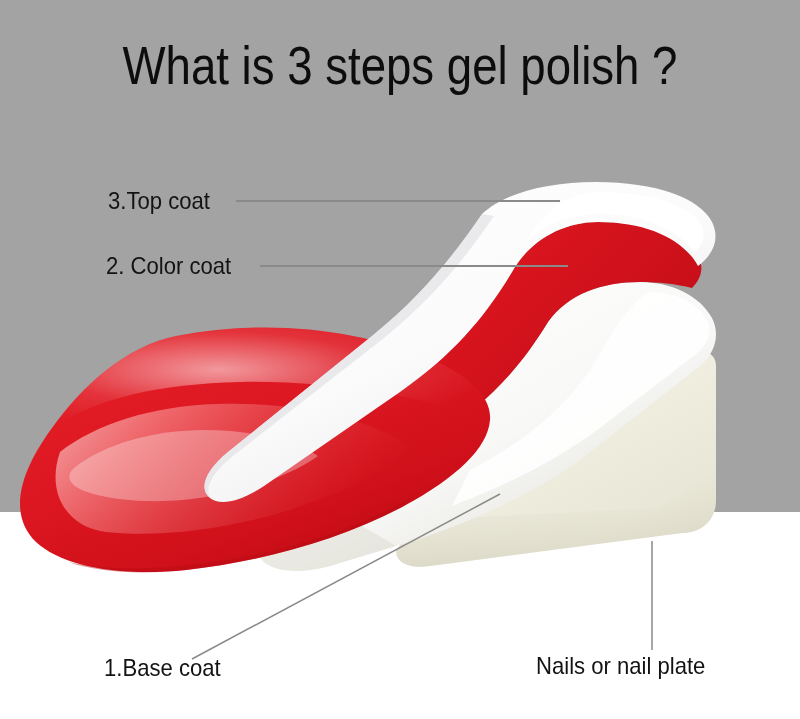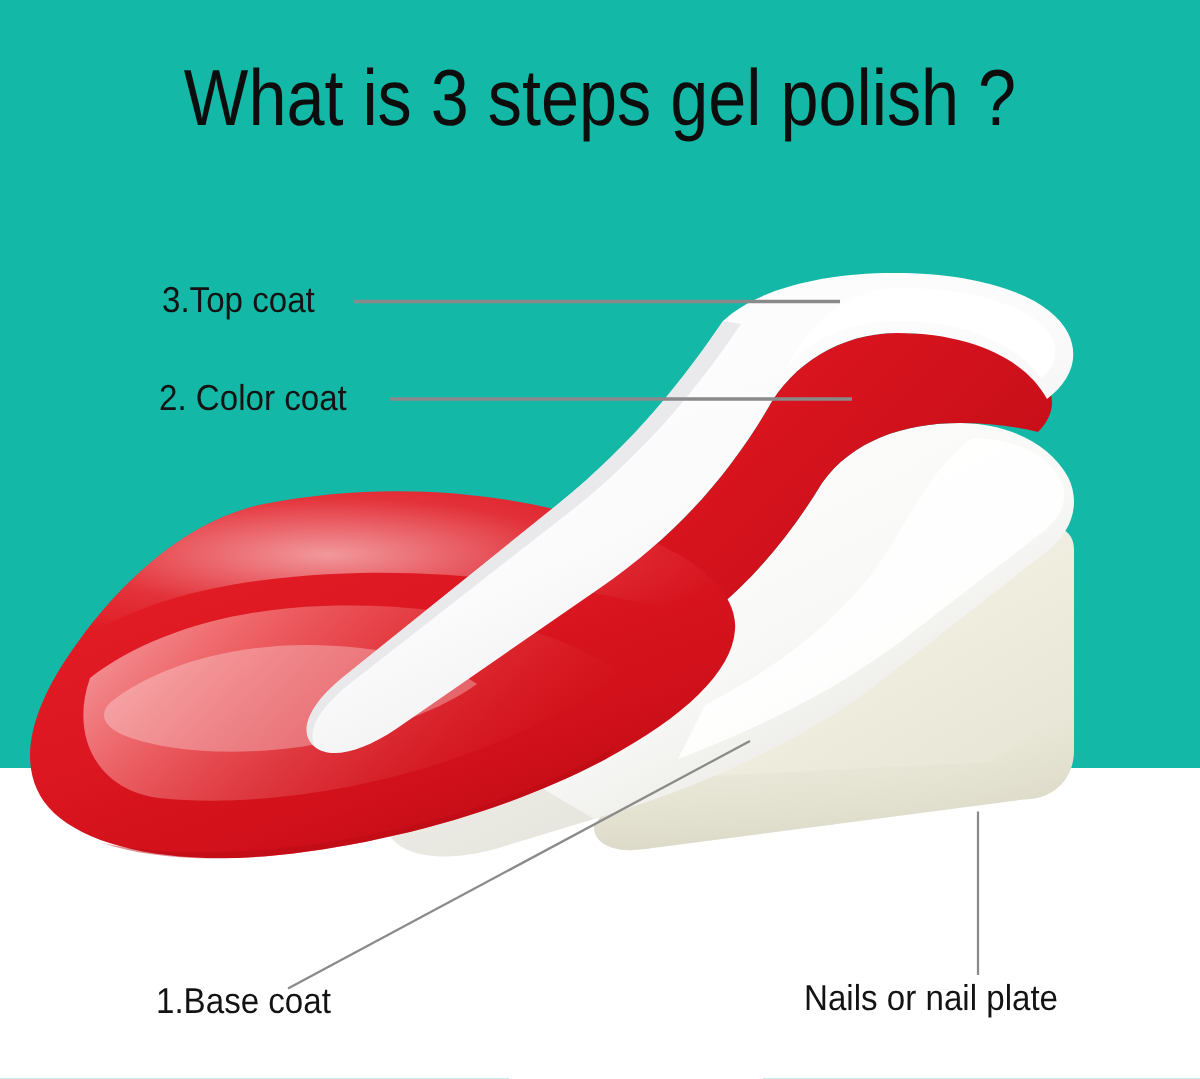--- a/index.html
+++ b/index.html
@@ -11,21 +11,21 @@
     width: 800px;
     height: 719px;
     position: relative;
     overflow: hidden;
     font-family: "Liberation Sans", sans-serif;
   }
   #page {
     position: relative;
     width: 800px;
     height: 512px;
-    background: #14b8a6;
+    background: #a3a3a3;
   }
   #diagram-svg {
     position: absolute;
     left: 0;
     top: 0;
     width: 800px;
     height: 719px;
     display: block;
   }
   .title {

